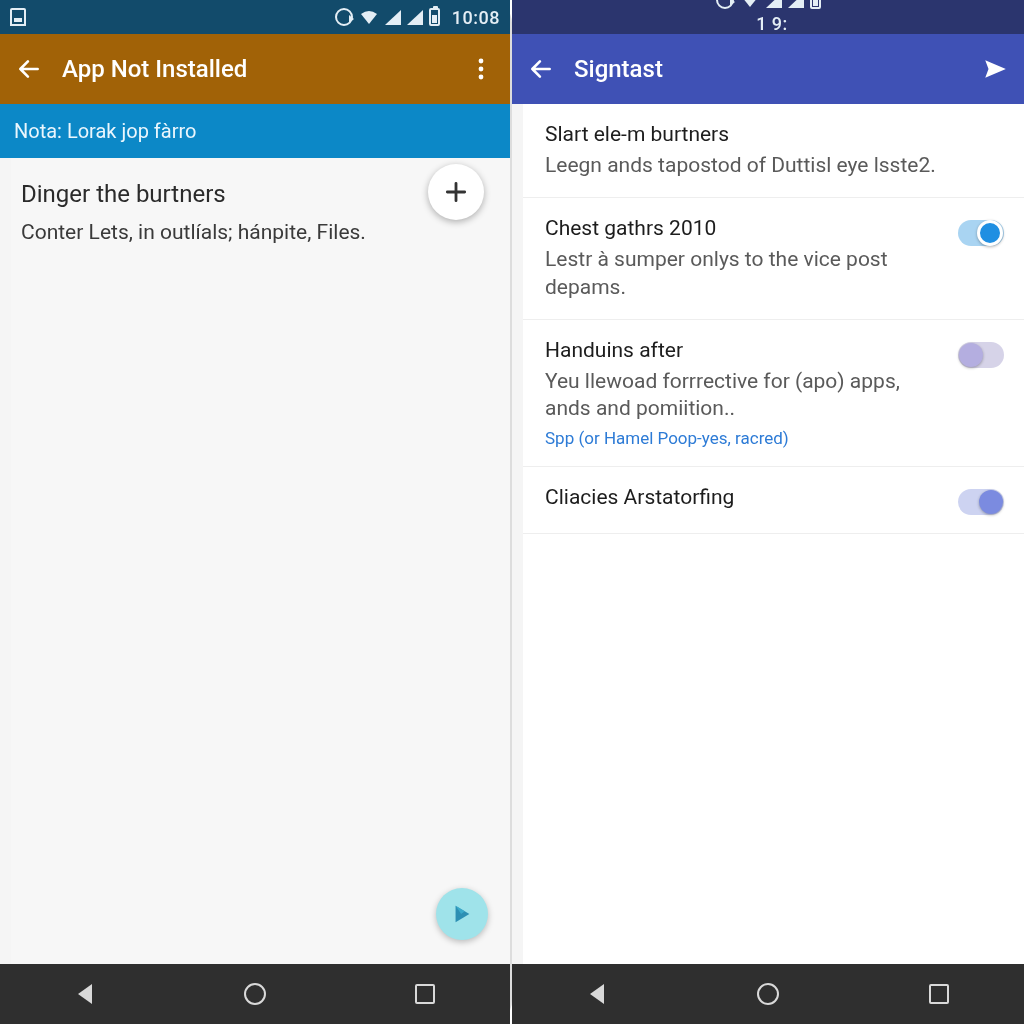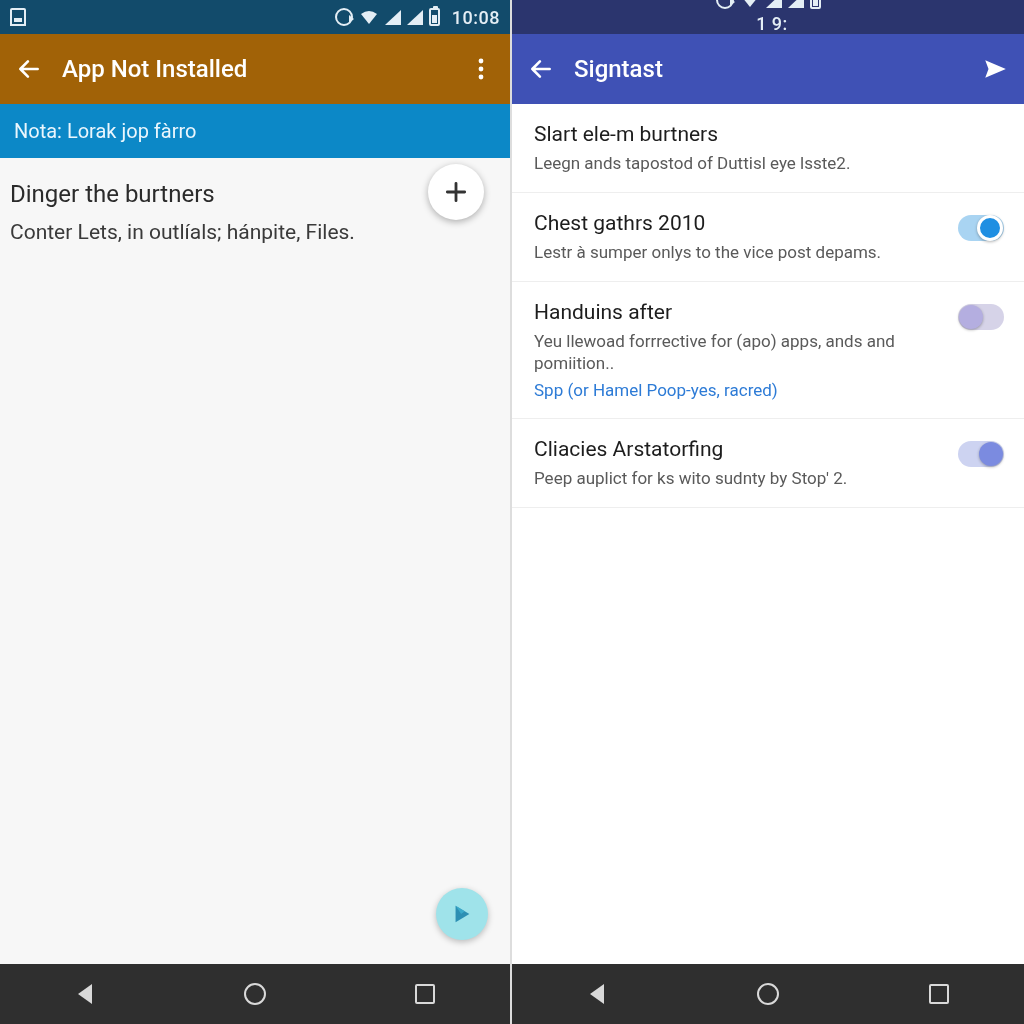--- a/index.html
+++ b/index.html
@@ -1,47 +1,47 @@
 <!DOCTYPE html>
 <html><head>
 <meta charset="utf-8">
 <style>
   * { box-sizing: border-box; margin: 0; padding: 0; }
   html, body { width: 1024px; height: 1024px; overflow: hidden; font-family: Roboto, "Helvetica Neue", Arial, sans-serif; background:#fff;}
   .split { display:flex; width:1024px; height:1024px; }
-  .phone { width:512px; height:1024px; display:flex; flex-direction:column; position:relative; background:#f5f5f5;}
+  .phone { width:512px; height:1024px; display:flex; flex-direction:column; position:relative; background:#f5f5f5;border-radius:23px;}
   .phone.left { border-right:2px solid #ddd;}
   
   .statusbar { height:34px; background:#124b6b; color:#e4eef5; display:flex; align-items:center; justify-content:flex-end; padding:0 10px; font-size:18px; font-weight:500; gap:4px;}
   .statusbar.purple { background:#2b356e;flex-direction:column; }
   .statusbar .status-icons { display:flex; align-items:center; gap:6px;}
   .statusbar .time { margin-left:8px; letter-spacing:0.5px;}
   .status-left { margin-right:auto; display:flex; align-items:center; gap:4px;}
   
   .appbar { height:70px; display:flex; align-items:center; padding:0 14px; color:#fff; font-size:24px; font-weight:500; gap:18px;}
   .appbar.cyan { background:#a16207; }
   .appbar.indigo { background:#3f51b5; }
   .appbar .spacer { flex:1; }
   .iconbtn { width:30px; height:30px; display:flex; align-items:center; justify-content:center;}
   .subtitlebar { height:54px; background:#0c88c7; color:#eaf6fd; display:flex; align-items:center; padding:0 14px; font-size:20px; font-weight:400;}
   
-  .content { flex:1; background:#f7f7f7; position:relative; overflow:hidden;}
+  .content { flex:1; background:#f7f7f7; position:relative; overflow:hidden;margin-left:11px;}
   .content.left { padding:22px 18px 18px 10px; }
   .left-heading { font-size:24px; color:#2b2b2b; margin-bottom:10px;}
   .left-body { font-size:21px; color:#3a3a3a; line-height:1.35; max-width:360px;}
   .fab { position:absolute; width:56px; height:56px; border-radius:50%; background:#fff; box-shadow:0 2px 7px rgba(0,0,0,0.30); display:flex; align-items:center; justify-content:center; font-size:32px; color:#333;}
   .fab.plus { top:6px; right:26px;}
   .fab.small { width:52px; height:52px; background:#9fe3ea; bottom:24px; right:22px; top:auto; box-shadow:0 2px 6px rgba(0,0,0,0.25);}
   .fab.small .playicon { width:22px; height:22px; }
   
   .settings { background:#fff; }
   .setting-row { padding:18px 20px 18px 22px; border-bottom:1px solid #eee; display:flex; align-items:flex-start; gap:14px;}
   .setting-text { flex:1; }
   .setting-title { font-size:21px; color:#1d1d1d; margin-bottom:6px;}
-  .setting-sub { font-size:17px; color:#5a5a5a; line-height:1.3;}
+  .setting-sub { font-size:21px; color:#5a5a5a; line-height:1.3;}
   .setting-link { color:#2d7bd6; font-size:17px; margin-top:6px; display:block;}
   .toggle { width:46px; height:26px; border-radius:13px; position:relative; flex-shrink:0; margin-top:4px;}
   .toggle .knob { position:absolute; width:24px; height:24px; border-radius:50%; top:1px; box-shadow:0 1px 3px rgba(0,0,0,0.3);}
   .toggle.on-blue { background:#a9d4f2;} .toggle.on-blue .knob { right:1px; background:#1f8fe2; border:3px solid #fff; box-sizing:border-box; width:26px; height:26px; top:0;}
   .toggle.off-grey { background:#d6d3e8;} .toggle.off-grey .knob { left:1px; background:#b4aee0;}
   .toggle.on-purple { background:#cdd3f1;} .toggle.on-purple .knob { right:1px; background:#7b8be0;}
   
   .navbar { height:60px; background:#2f2f2f; display:flex; align-items:center; justify-content:space-around;}
   .navbtn { width:32px; height:32px; display:flex; align-items:center; justify-content:center;}
   
@@ -195,21 +195,20 @@
           <span class="setting-link">Spp (or Hamel Poop-yes, racred)</span>
         </div>
         <div class="toggle off-grey">
             <div class="knob"></div>
           </div>
       </div>
 
       <div class="setting-row">
         <div class="setting-text">
           <div class="setting-title">Cliacies Arstatorfing</div>
-          <div class="setting-sub">Peep auplict for ks wito sudnty by Stop' 2.</div>
         </div>
         <div class="toggle on-purple">
             <div class="knob"></div>
           </div>
       </div>
 
     </div>
 
     <div class="navbar">
       <div class="navbtn">

